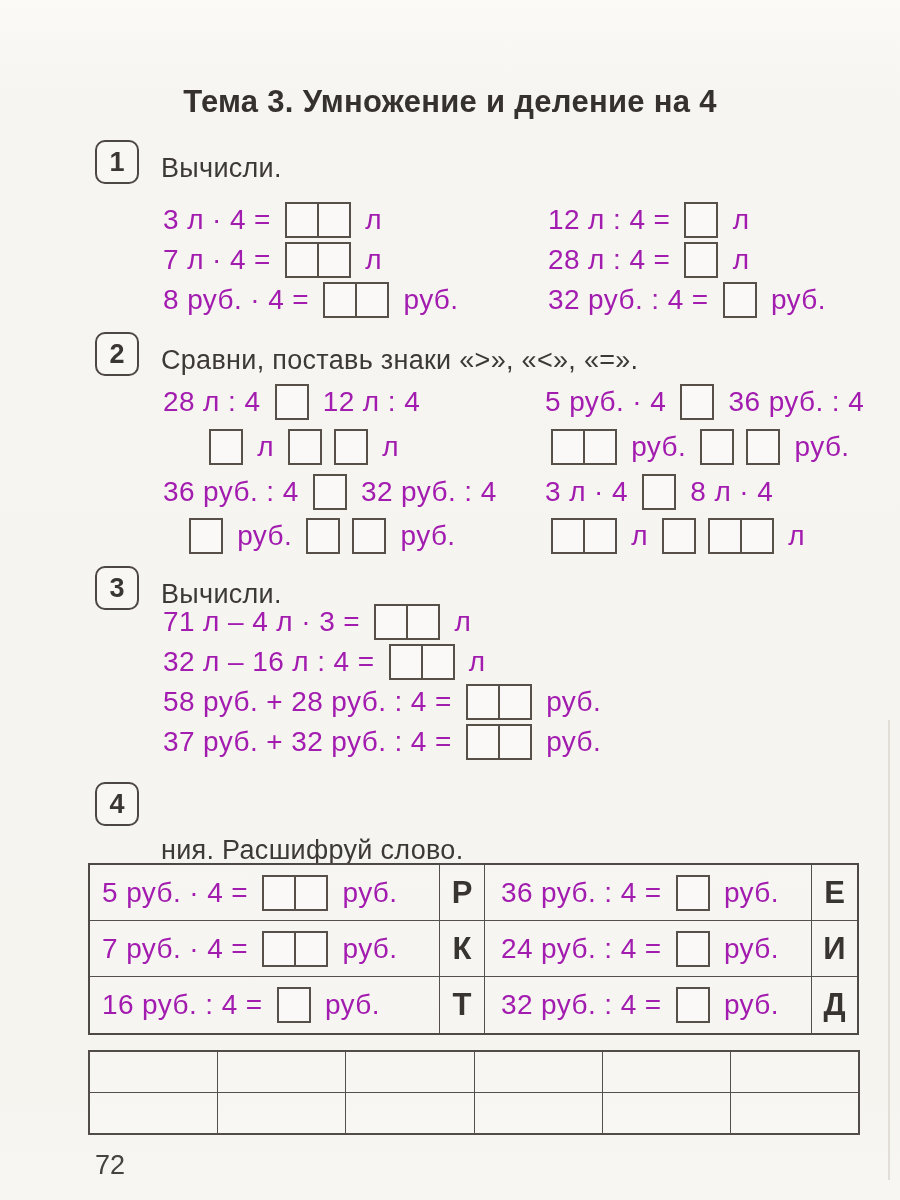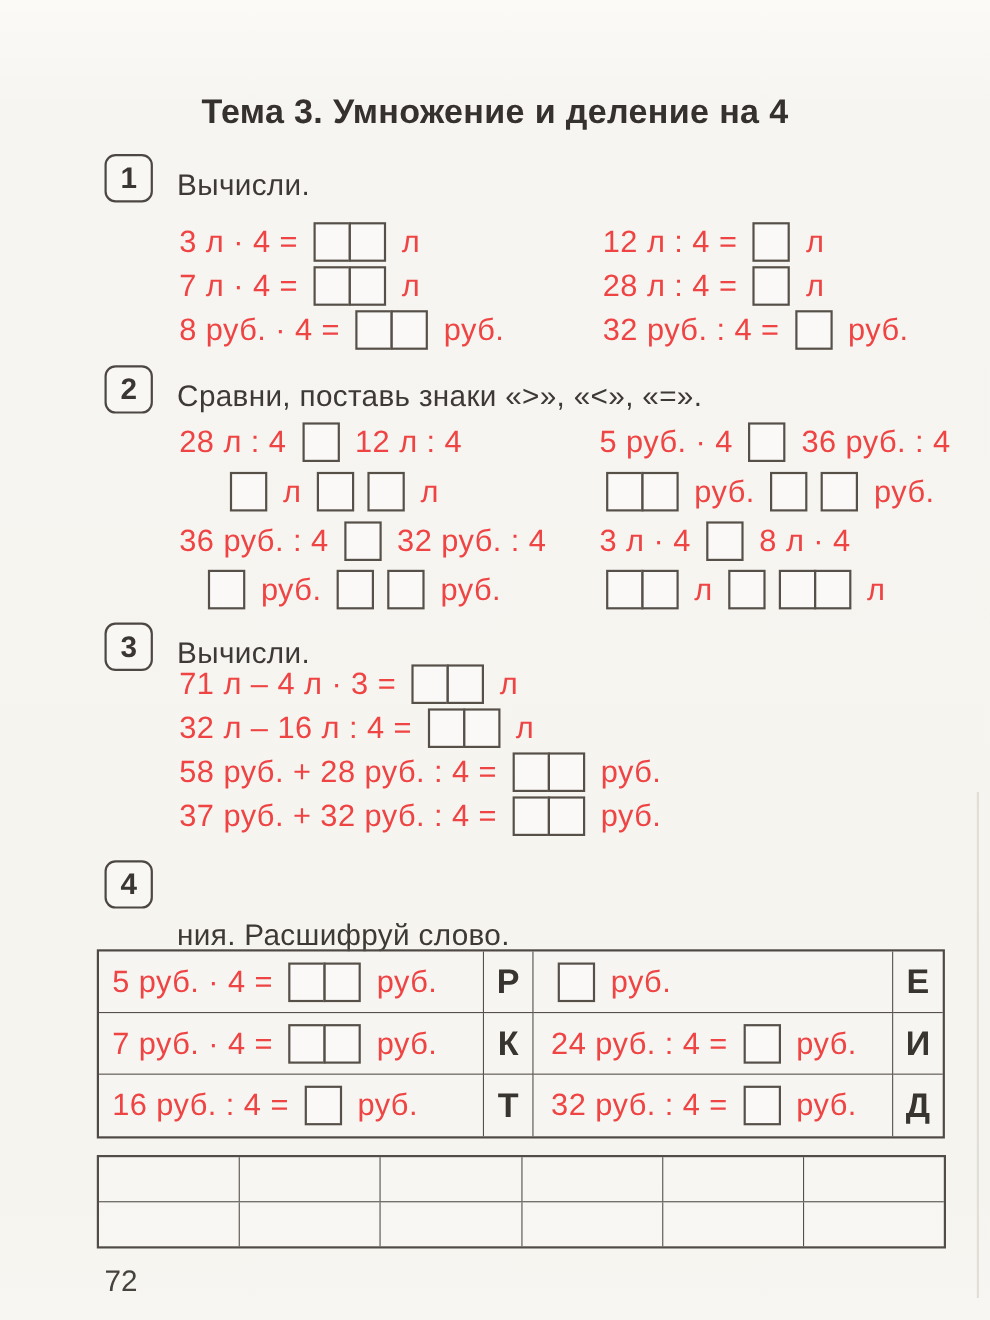--- a/index.html
+++ b/index.html
@@ -17,21 +17,21 @@
   .task-header{left:95px;display:flex;align-items:flex-start;gap:22px;}
   .badge{
     width:44px;height:44px;box-sizing:border-box;flex:0 0 44px;
     border:2.5px solid #4c4743;border-radius:10px;background:rgba(255,255,255,0.25);
     display:flex;align-items:center;justify-content:center;
     font-size:27px;font-weight:bold;color:#3a3633;
   }
   .prompt{font-size:27px;color:#3d3936;padding-top:8px;letter-spacing:0.3px;line-height:40px;max-width:700px;}
   .expr{
     display:flex;align-items:center;white-space:pre;
-    font-size:28px;color:#ef4444;letter-spacing:0.4px;
+    font-size:28px;color:#a21caf;letter-spacing:0.4px;
   }
   .h40{height:40px;}
   .r1{height:44px;} .r2{height:46px;} .r3{height:44px;} .r4{height:44px;}
   .indent40{padding-left:40px;} .indent20{padding-left:20px;}
   .cellbox{display:inline-flex;margin:0 6px;}
   .cellbox .cell{
     width:34px;height:36px;box-sizing:border-box;
     border:2px solid #565049;background:rgba(255,255,255,0.45);
   }
   .cellbox .cell + .cell{margin-left:-2px;}
@@ -115,21 +115,21 @@
   <div class="prompt">
     <br>
     <span>ния. Расшифруй слово.</span>
   </div>
 </div>
 
 <div class="abs dtable">
   <div class="drow">
     <div class="dcell dexpr c1 expr"><span class="et">5 руб. · 4 = </span><span class="cellbox"><span class="cell"></span><span class="cell"></span></span><span class="et"> руб.</span></div>
     <div class="dcell dletter">Р</div>
-    <div class="dcell dexpr c2 expr"><span class="cellbox"><span class="cell"></span></span><span class="et"> руб.</span></div>
+    <div class="dcell dexpr c2 expr"><span class="et">36 руб. : 4 = </span><span class="cellbox"><span class="cell"></span></span><span class="et"> руб.</span></div>
     <div class="dcell dletter lastcol">Е</div>
   </div>
   <div class="drow">
     <div class="dcell dexpr c1 expr"><span class="et">7 руб. · 4 = </span><span class="cellbox"><span class="cell"></span><span class="cell"></span></span><span class="et"> руб.</span></div>
     <div class="dcell dletter">К</div>
     <div class="dcell dexpr c2 expr"><span class="et">24 руб. : 4 = </span><span class="cellbox"><span class="cell"></span></span><span class="et"> руб.</span></div>
     <div class="dcell dletter lastcol">И</div>
   </div>
   <div class="drow lastrow">
     <div class="dcell dexpr c1 expr"><span class="et">16 руб. : 4 = </span><span class="cellbox"><span class="cell"></span></span><span class="et"> руб.</span></div>

